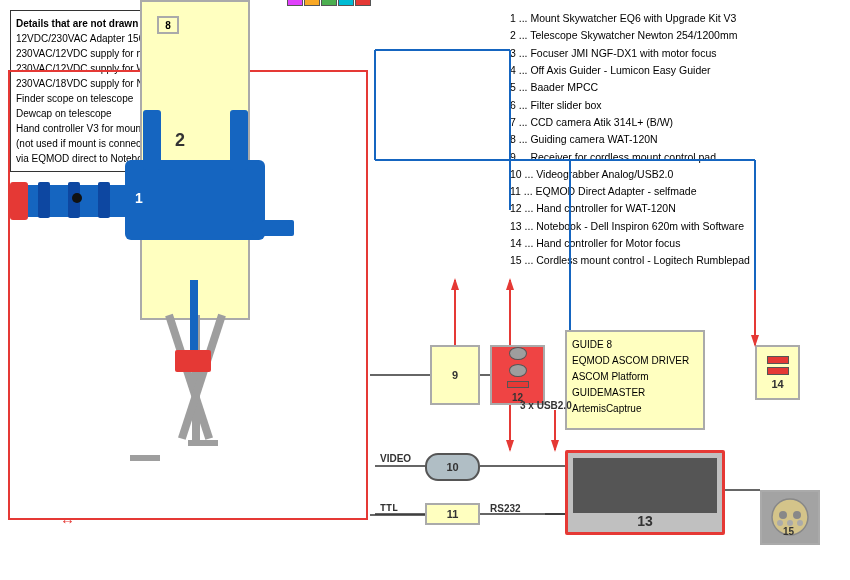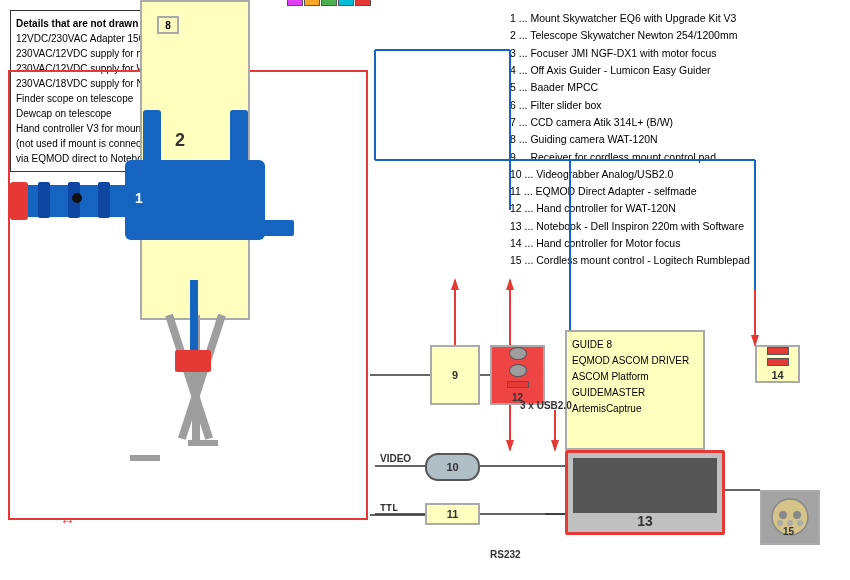--- a/index.html
+++ b/index.html
@@ -182,21 +182,21 @@
       display: flex; align-items: center; justify-content: center;
       font-size: 11px; font-weight: bold; color: #333;
     }
 
     
     .software-box {
       position: absolute;
       top: 330px;
       left: 565px;
       width: 140px;
-      height: 120px;
+      height: 100px;
       background: #ffffc0;
       border: 2px solid #aaa;
       padding: 5px;
       font-size: 10px;
       line-height: 1.6;
     }
 
     
     .laptop {
       position: absolute;
@@ -225,21 +225,21 @@
       font-weight: bold;
       color: #333;
     }
 
     
     .device-14 {
       position: absolute;
       top: 345px;
       left: 755px;
       width: 45px;
-      height: 38px;
+      height: 55px;
       background: #ffffc0;
       border: 2px solid #aaa;
       display: flex; flex-direction: column; align-items: center; justify-content: center;
       font-size: 11px; font-weight: bold; color: #333; gap: 3px;
     }
 
     
     .device-15 {
       position: absolute;
       top: 490px;
@@ -294,21 +294,21 @@
     <div>3 ... Focuser JMI NGF-DX1 with motor focus</div>
     <div>4 ... Off Axis Guider - Lumicon Easy Guider</div>
     <div>5 ... Baader MPCC</div>
     <div>6 ... Filter slider box</div>
     <div>7 ... CCD camera Atik 314L+ (B/W)</div>
     <div>8 ... Guiding camera WAT-120N</div>
     <div>9 ... Receiver for cordless mount control pad</div>
     <div>10 ... Videograbber Analog/USB2.0</div>
     <div>11 ... EQMOD Direct Adapter - selfmade</div>
     <div>12 ... Hand controller for WAT-120N</div>
-    <div>13 ... Notebook - Dell Inspiron 220m with Software</div>
+    <div>13 ... Notebook - Dell Inspiron 620m with Software</div>
     <div>14 ... Hand controller for Motor focus</div>
     <div>15 ... Cordless mount control - Logitech Rumblepad</div>
   </div>
 
   <div class="red-box"></div>
 
   <div class="telescope-tube">
 
     <div class="color-blocks">
       <div class="cb cb-magenta"></div>
@@ -400,21 +400,21 @@
       <circle cx="32" cy="20" r="4" fill="#888"></circle>
       <circle cx="15" cy="28" r="3" fill="#aaa"></circle>
       <circle cx="25" cy="28" r="3" fill="#aaa"></circle>
       <circle cx="35" cy="28" r="3" fill="#aaa"></circle>
       <text x="18" y="40" font-size="10" font-weight="bold" fill="#333">15</text>
     </svg>
   </div>
 
   <div class="wire-label" style="top:453px;left:380px;">VIDEO</div>
   <div class="wire-label" style="top:503px;left:380px;font-family:Liberation Mono, monospace;">TTL</div>
-  <div class="wire-label" style="top:503px;left:490px;margin-top:46px;">RS232</div>
+  <div class="wire-label" style="top:503px;left:490px;">RS232</div>
   <div class="wire-label" style="top:400px;left:520px;">3 x USB2.0</div>
 
   <svg class="wires">
 
     <line x1="375" y1="50" x2="375" y2="160" stroke="#1565c0" stroke-width="2"></line>
     <line x1="375" y1="160" x2="570" y2="160" stroke="#1565c0" stroke-width="2"></line>
     <line x1="570" y1="160" x2="570" y2="330" stroke="#1565c0" stroke-width="2"></line>
 
     <line x1="455" y1="280" x2="455" y2="345" stroke="#e53935" stroke-width="2"></line>
     <polygon points="455,278 451,290 459,290" fill="#e53935"></polygon>

